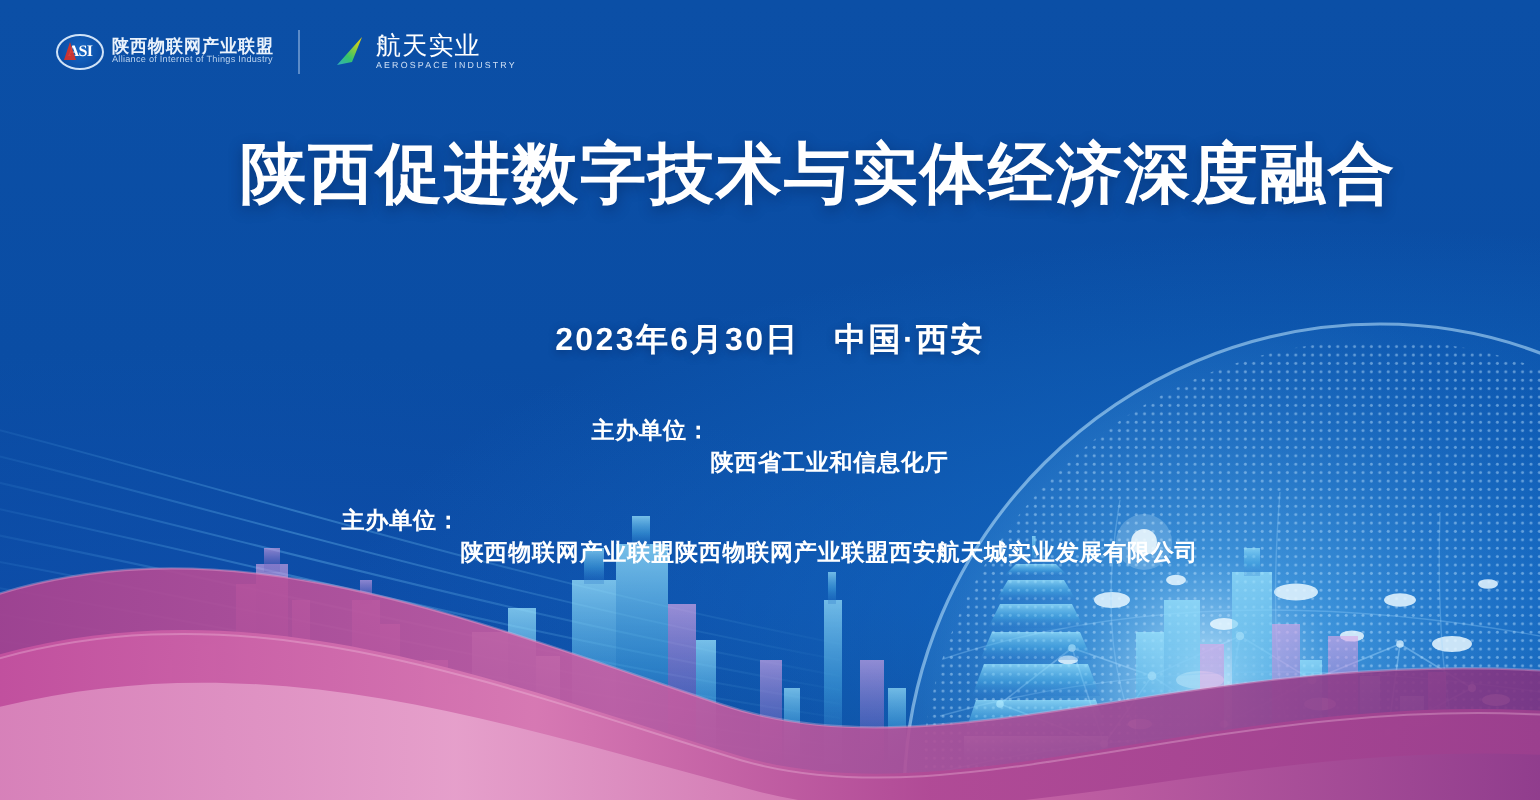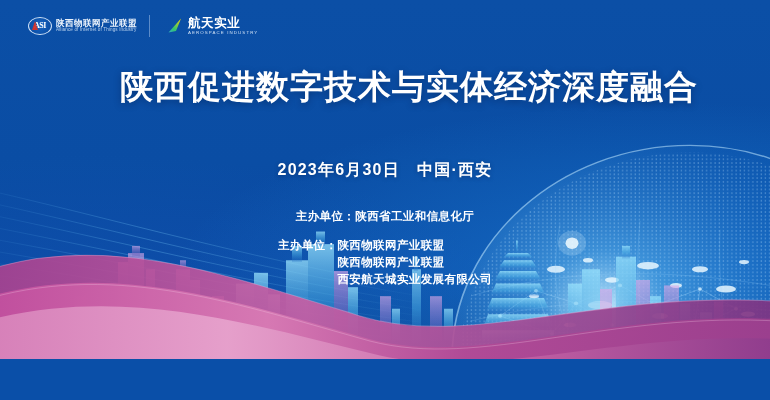--- a/index.html
+++ b/index.html
@@ -1,20 +1,20 @@
 <!DOCTYPE html>
 <html><head>
 <meta charset="utf-8">
 <style>
   html,body{margin:0;padding:0;background:#0a4fa8;}
   body{font-family:"Liberation Sans","DejaVu Sans",sans-serif;}
 
   .poster{
     position:relative;
-    width:770px;height:359px;
+    width:770px;height:400px;
     overflow:hidden;
     background:
       radial-gradient(120% 90% at 88% 78%, rgba(30,140,230,.55) 0%, rgba(10,79,168,0) 55%),
       radial-gradient(90% 70% at 12% 85%, rgba(20,90,185,.45) 0%, rgba(10,79,168,0) 60%),
       linear-gradient(180deg,#0b4fa6 0%,#0a4da4 45%,#0a47a0 75%,#09418f 100%);
   }
 
   
   .bg-layer{position:absolute;inset:0;pointer-events:none;}
   .bg-layer svg{display:block;width:100%;height:100%;}
@@ -52,21 +52,21 @@
 
   .logo-divider{
     width:1px;height:22px;background:rgba(190,215,245,.45);
     margin:0 12px;flex:0 0 auto;
   }
 
   .logo-aero{display:flex;align-items:center;gap:6px;}
   .aero-mark{width:20px;height:18px;flex:0 0 auto;}
   .aero-words{display:flex;flex-direction:column;gap:1px;}
   .aero-cn{
-    font-size:12.5px;font-weight:bold;color:#ffffff;letter-spacing:.6px;
+    font-size:12.5px;font-weight:normal;color:#ffffff;letter-spacing:.6px;
     white-space:nowrap;line-height:1;
   }
   .aero-en{
     font-size:4.4px;color:#cfe0f5;letter-spacing:1.1px;white-space:nowrap;line-height:1;
   }
 
   
   .title-block{
     position:absolute;left:0;right:0;top:66px;text-align:center;z-index:6;margin-left:48px;
   }
@@ -86,21 +86,21 @@
   
   .org-block{
     position:absolute;left:0;right:0;top:208px;z-index:6;
     display:flex;flex-direction:column;align-items:center;gap:12px;
   }
   .org-row{display:flex;align-items:flex-start;}
   .org-label{
     color:#ffffff;font-weight:bold;font-size:11.5px;line-height:17px;
     white-space:nowrap;letter-spacing:.4px;flex:0 0 auto;
   }
-  .org-values{display:flex;flex-direction:column;}
+  .org-values{display:flex;flex-direction:row;margin-top:16px;}
   .org-value{
     color:#ffffff;font-weight:bold;font-size:11.5px;line-height:17px;
     white-space:nowrap;letter-spacing:.4px;
   }
 </style>
 </head>
 <body>
 
 <div class="poster">
 

